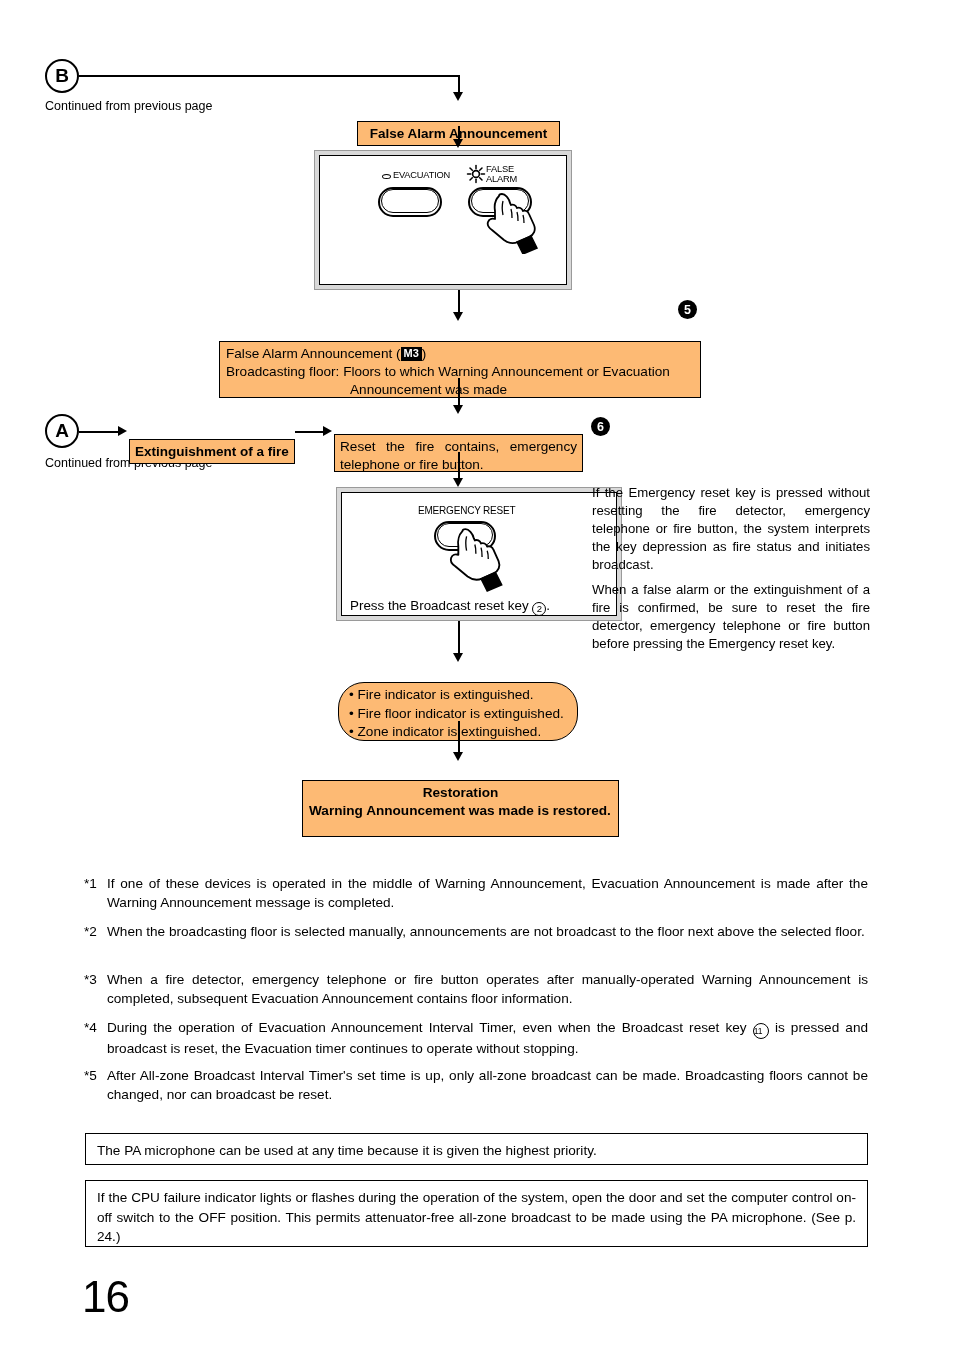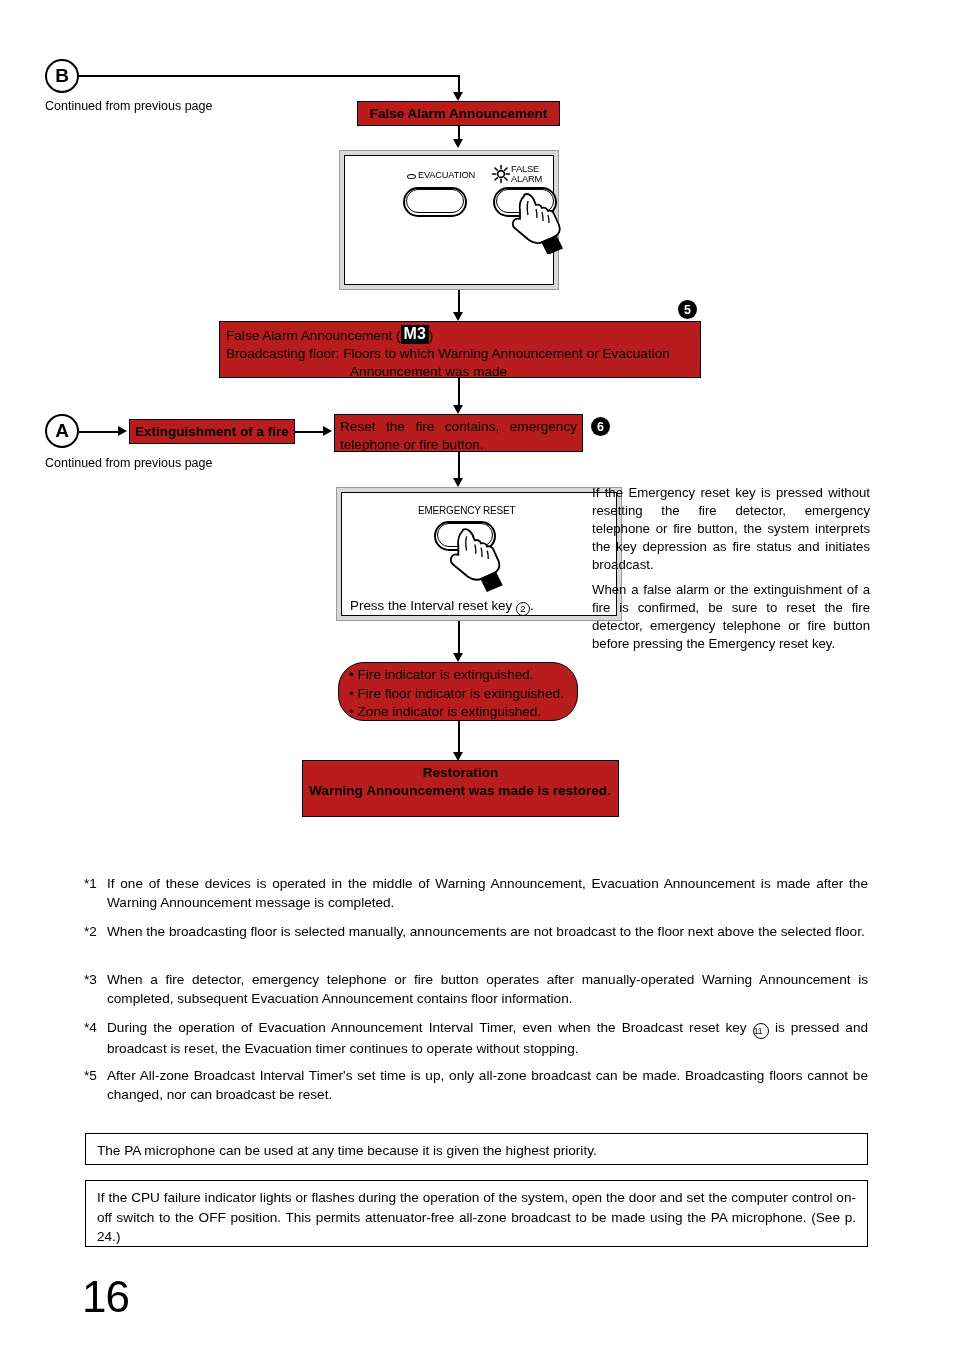--- a/index.html
+++ b/index.html
@@ -26,21 +26,22 @@
     display: flex; align-items: center; justify-content: center;
     font-size: 19px; font-weight: bold;
     background: #fff;
   }
   .cont-label { font-size: 12.5px; white-space: nowrap; }
 
   
   .box {
     border: 1.4px solid #000;
     box-sizing: border-box;
-    background: #b91c1c;
+    background: #fdba74;
+    margin-top: 20px;
   }
   .box-bold-center {
     display: flex; align-items: center; justify-content: center;
     font-size: 13.5px; font-weight: bold;
   }
   .justify { text-align: justify; text-align-last: left; }
 
   
   .vline { background: #000; width: 1.6px; }
   .hline { background: #000; height: 1.6px; }
@@ -111,21 +112,21 @@
     border: 1.3px solid #000;
     border-radius: 50%;
     box-sizing: border-box;
   }
 
   
   .m-badge {
     display: inline-block;
     background: #000;
     color: #fff;
-    font-size: 16px;
+    font-size: 11px;
     font-weight: bold;
     padding: 0px 3px 1px 3px;
     line-height: 1.15;
     vertical-align: 1px;
     letter-spacing: 0px;
   }
   .circ-open {
     display: inline-block;
     width: 14px; height: 14px;
     border: 1.1px solid #000;
@@ -205,21 +206,21 @@
 <div class="abs vline" style="left:458px; top:75px; height:18px;"></div>
 <div class="abs arrow-down" style="left:453px; top:92px;"></div>
 
 <div class="abs box box-bold-center" style="left:357px; top:101px; width:203px; height:25px;">
   <span>False Alarm Announcement</span>
 </div>
 
 <div class="abs vline" style="left:458px; top:126px; height:14px;"></div>
 <div class="abs arrow-down" style="left:453px; top:139px;"></div>
 
-<div class="abs panel" style="left:339px; top:150px; width:220px; height:140px;">
+<div class="abs panel" style="left:314px; top:150px; width:258px; height:140px;">
   <div class="panel-inner">
 
     <span class="led-oval" style="left:62px; top:18px;"></span>
     <span class="key-label" style="left:73px; top:14px;">EVACUATION</span>
     <div class="key-outer" style="left:58px; top:31px; width:64px; height:30px;"></div>
     <div class="key-inner" style="left:61px; top:33px; width:58px; height:24px;"></div>
 
     <svg class="abs" style="left:146px; top:8px;" width="20" height="20" viewBox="0 0 20 20">
       <circle cx="10" cy="10" r="3.4" fill="none" stroke="#000" stroke-width="1.6"></circle>
       <g stroke="#000" stroke-width="1.5" stroke-linecap="round">
@@ -320,21 +321,21 @@
                L44,22 C43,19 40,18 38,19 C37,16 34,15 32,16
                C31,13 28,12 26,13 L25,11 C24,6 20,2 17,2 C15,2 14,3 14,4 Z" fill="#ffffff" stroke="#000000" stroke-width="1.8" stroke-linejoin="round"></path>
         <path d="M18,9 C17,13 17,18 18,23" fill="none" stroke="#000" stroke-width="1.3"></path>
         <path d="M26,17 C27,20 27,23 27,26" fill="none" stroke="#000" stroke-width="1.3"></path>
         <path d="M32,20 C33,23 33,26 33,29" fill="none" stroke="#000" stroke-width="1.3"></path>
         <path d="M38,23 C39,26 39,29 39,31" fill="none" stroke="#000" stroke-width="1.3"></path>
       <path d="M32,50 L46,44 L52,56 L38,62 Z" fill="#000000" stroke="#000000" stroke-width="1.5"></path>
     </svg>
 
     <div class="panel-caption" style="left:8px; top:104px; width:230px;">
-      <span>Press the Interval reset key</span>
+      <span>Press the Broadcast reset key</span>
       <span class="circ-open">2</span><span>.</span>
     </div>
   </div>
 </div>
 
 <div class="abs sidenote" style="left:592px; top:484px; width:278px;">If the Emergency reset key is pressed without resetting the fire detector, emergency telephone or fire button, the system interprets the key depression as fire status and initiates broadcast.</div>
 <div class="abs sidenote" style="left:592px; top:581px; width:278px;">When a false alarm or the extinguishment of a fire is confirmed, be sure to reset the fire detector, emergency telephone or fire button before pressing the Emergency reset key.</div>
 
 <div class="abs vline" style="left:458px; top:621px; height:33px;"></div>
 <div class="abs arrow-down" style="left:453px; top:653px;"></div>

